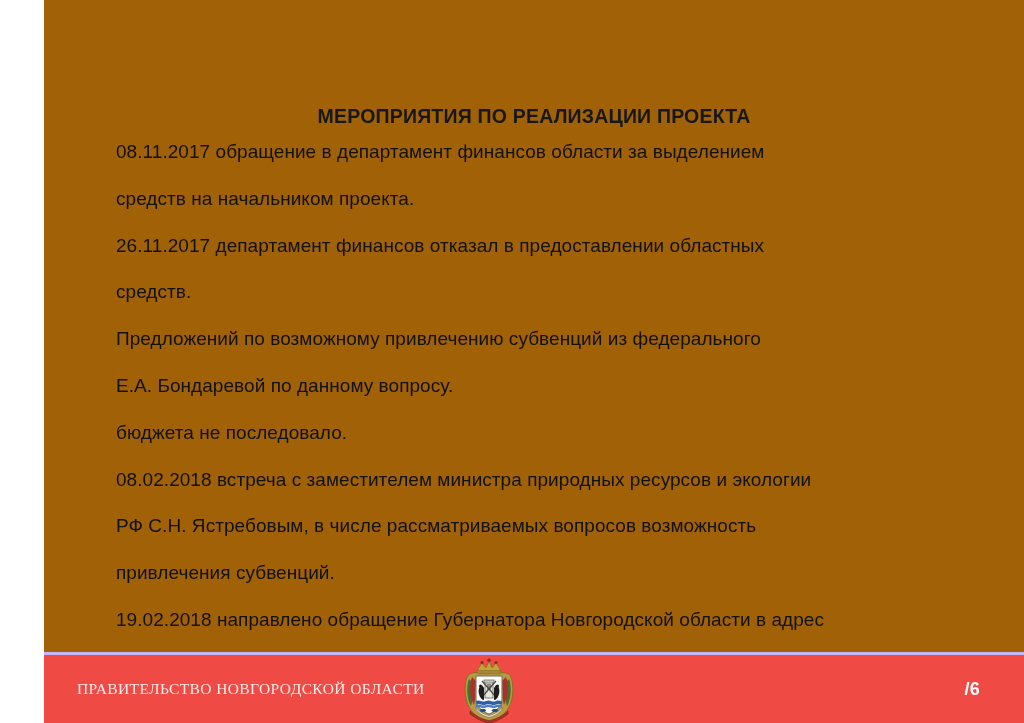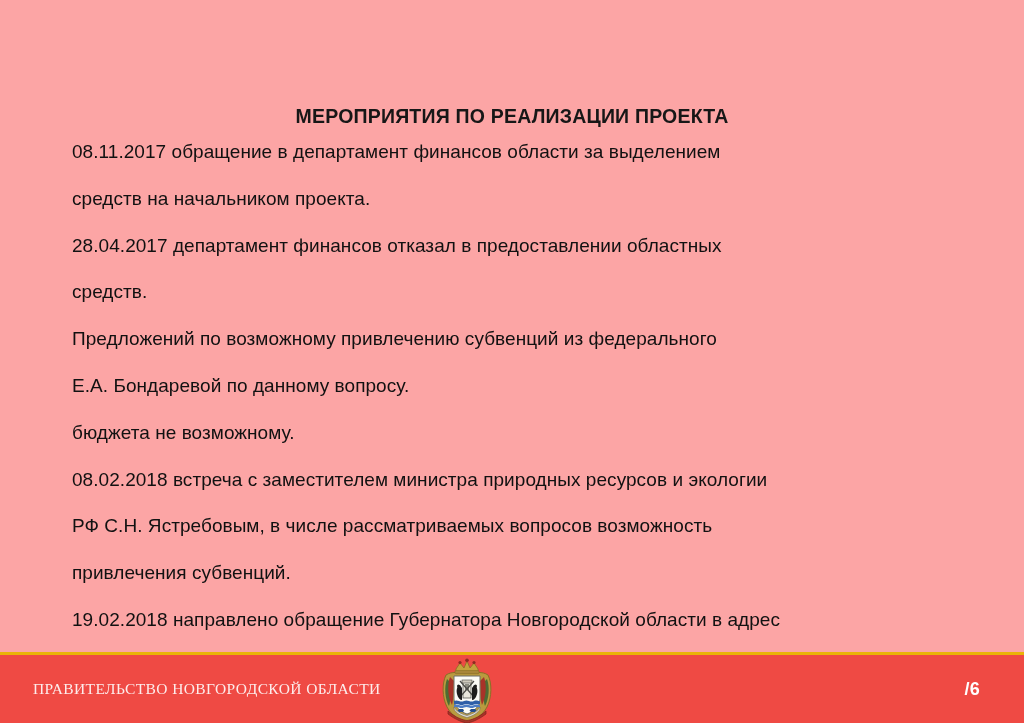--- a/index.html
+++ b/index.html
@@ -13,21 +13,22 @@
     height: 723px;
     position: relative;
     overflow: hidden;
     font-family: "Liberation Sans", sans-serif;
     -webkit-font-smoothing: antialiased;
   }
 
   .slide {
     position: absolute;
     inset: 0;
-    background: #fca5a5;
+    background: #a16207;
+    margin-left: 44px;
   }
 
   
   .slide-title {
     position: absolute;
     left: 0;
     right: 0;
     top: 92px;
     text-align: center;
     font-size: 19.5px;
@@ -56,21 +57,21 @@
   }
 
   
   .footer {
     position: absolute;
     left: 0;
     right: 0;
     bottom: 0;
     height: 68px;
     background: #ef4a44;
-    border-top: 3px solid #eab308;
+    border-top: 3px solid #c4b5fd;
   }
 
   .footer-org {
     position: absolute;
     left: 33px;
     top: 50%;
     transform: translateY(-50%);
     color: #fdeceb;
     font-family: "Liberation Serif", serif;
     font-size: 15.5px;
@@ -105,25 +106,25 @@
 </head>
 <body>
 
 <div class="slide">
 
   <h1 class="slide-title">МЕРОПРИЯТИЯ ПО РЕАЛИЗАЦИИ ПРОЕКТА</h1>
 
   <div class="body-block">
     <p class="body-line">08.11.2017 обращение в департамент финансов области за выделением</p>
     <p class="body-line">средств на начальником проекта.</p>
-    <p class="body-line">28.04.2017 департамент финансов отказал в предоставлении областных</p>
+    <p class="body-line">26.11.2017 департамент финансов отказал в предоставлении областных</p>
     <p class="body-line">средств.</p>
     <p class="body-line">Предложений по возможному привлечению субвенций из федерального</p>
     <p class="body-line">Е.А. Бондаревой по данному вопросу.</p>
-    <p class="body-line">бюджета не возможному.</p>
+    <p class="body-line">бюджета не последовало.</p>
     <p class="body-line">08.02.2018 встреча с заместителем министра природных ресурсов и экологии</p>
     <p class="body-line">РФ С.Н. Ястребовым, в числе рассматриваемых вопросов возможность</p>
     <p class="body-line">привлечения субвенций.</p>
     <p class="body-line">19.02.2018 направлено обращение Губернатора Новгородской области в адрес</p>
 
   </div>
 
   <div class="footer">
 
     <div class="footer-org">ПРАВИТЕЛЬСТВО НОВГОРОДСКОЙ ОБЛАСТИ</div>

